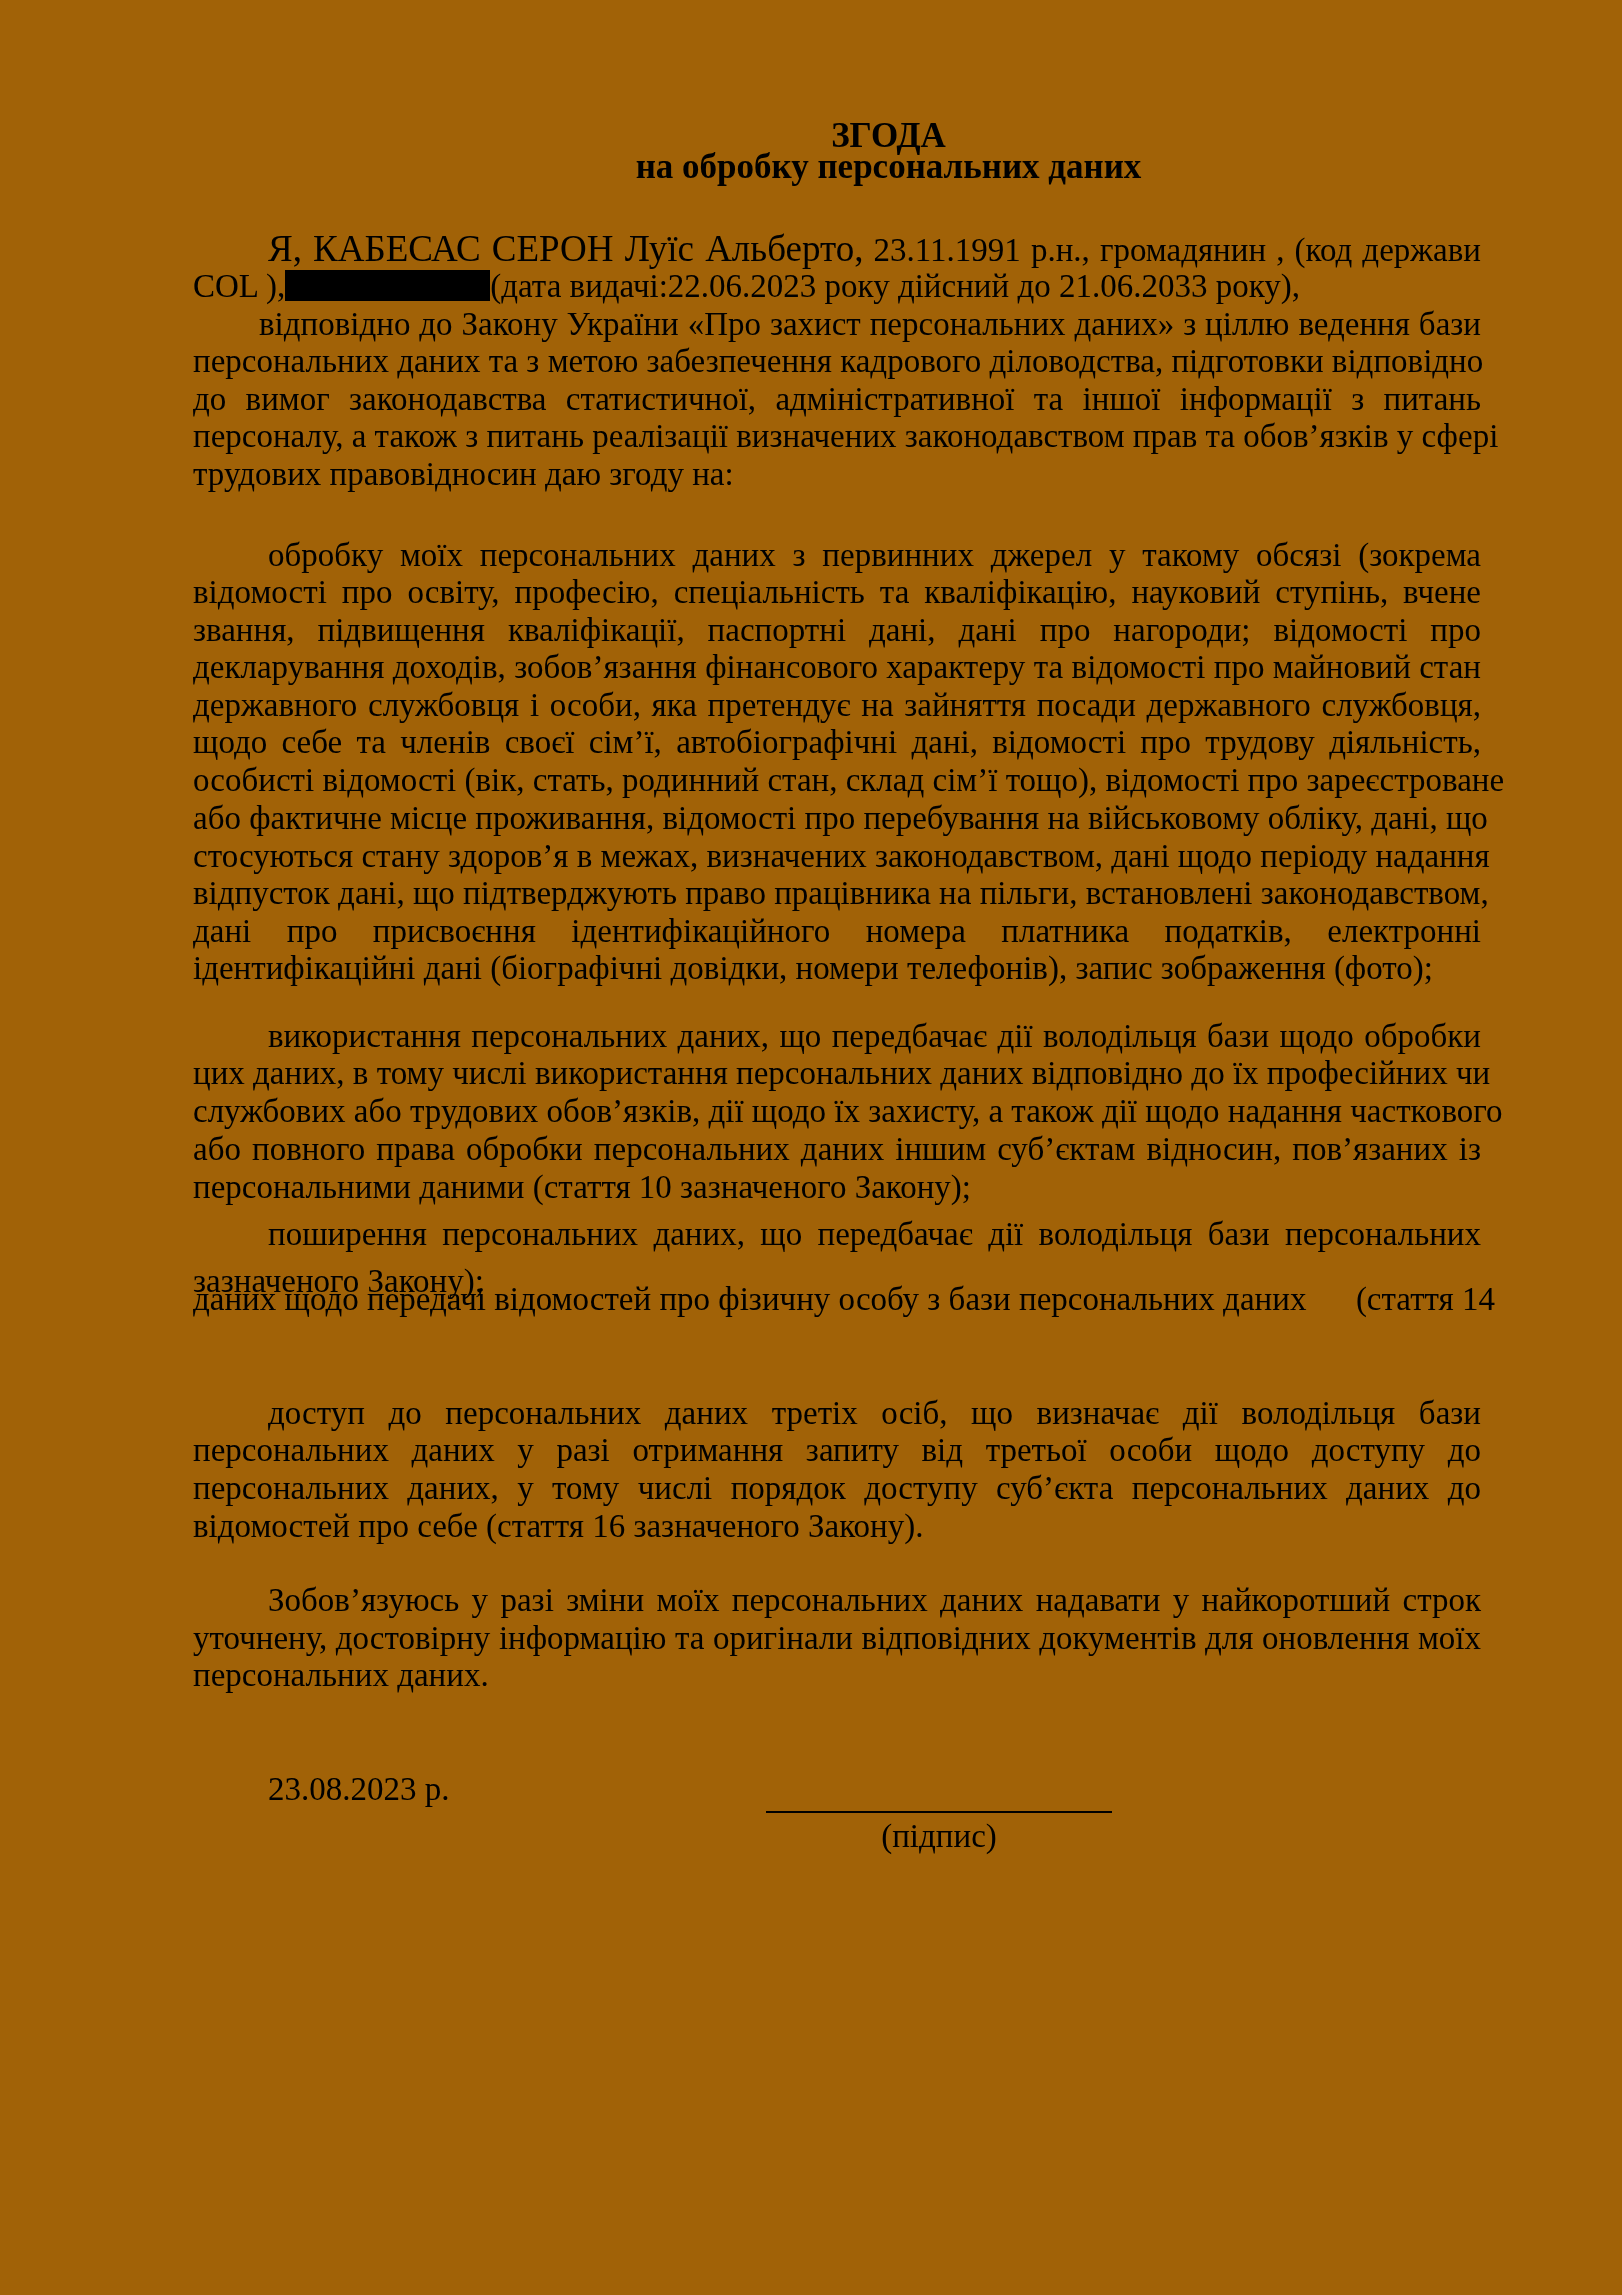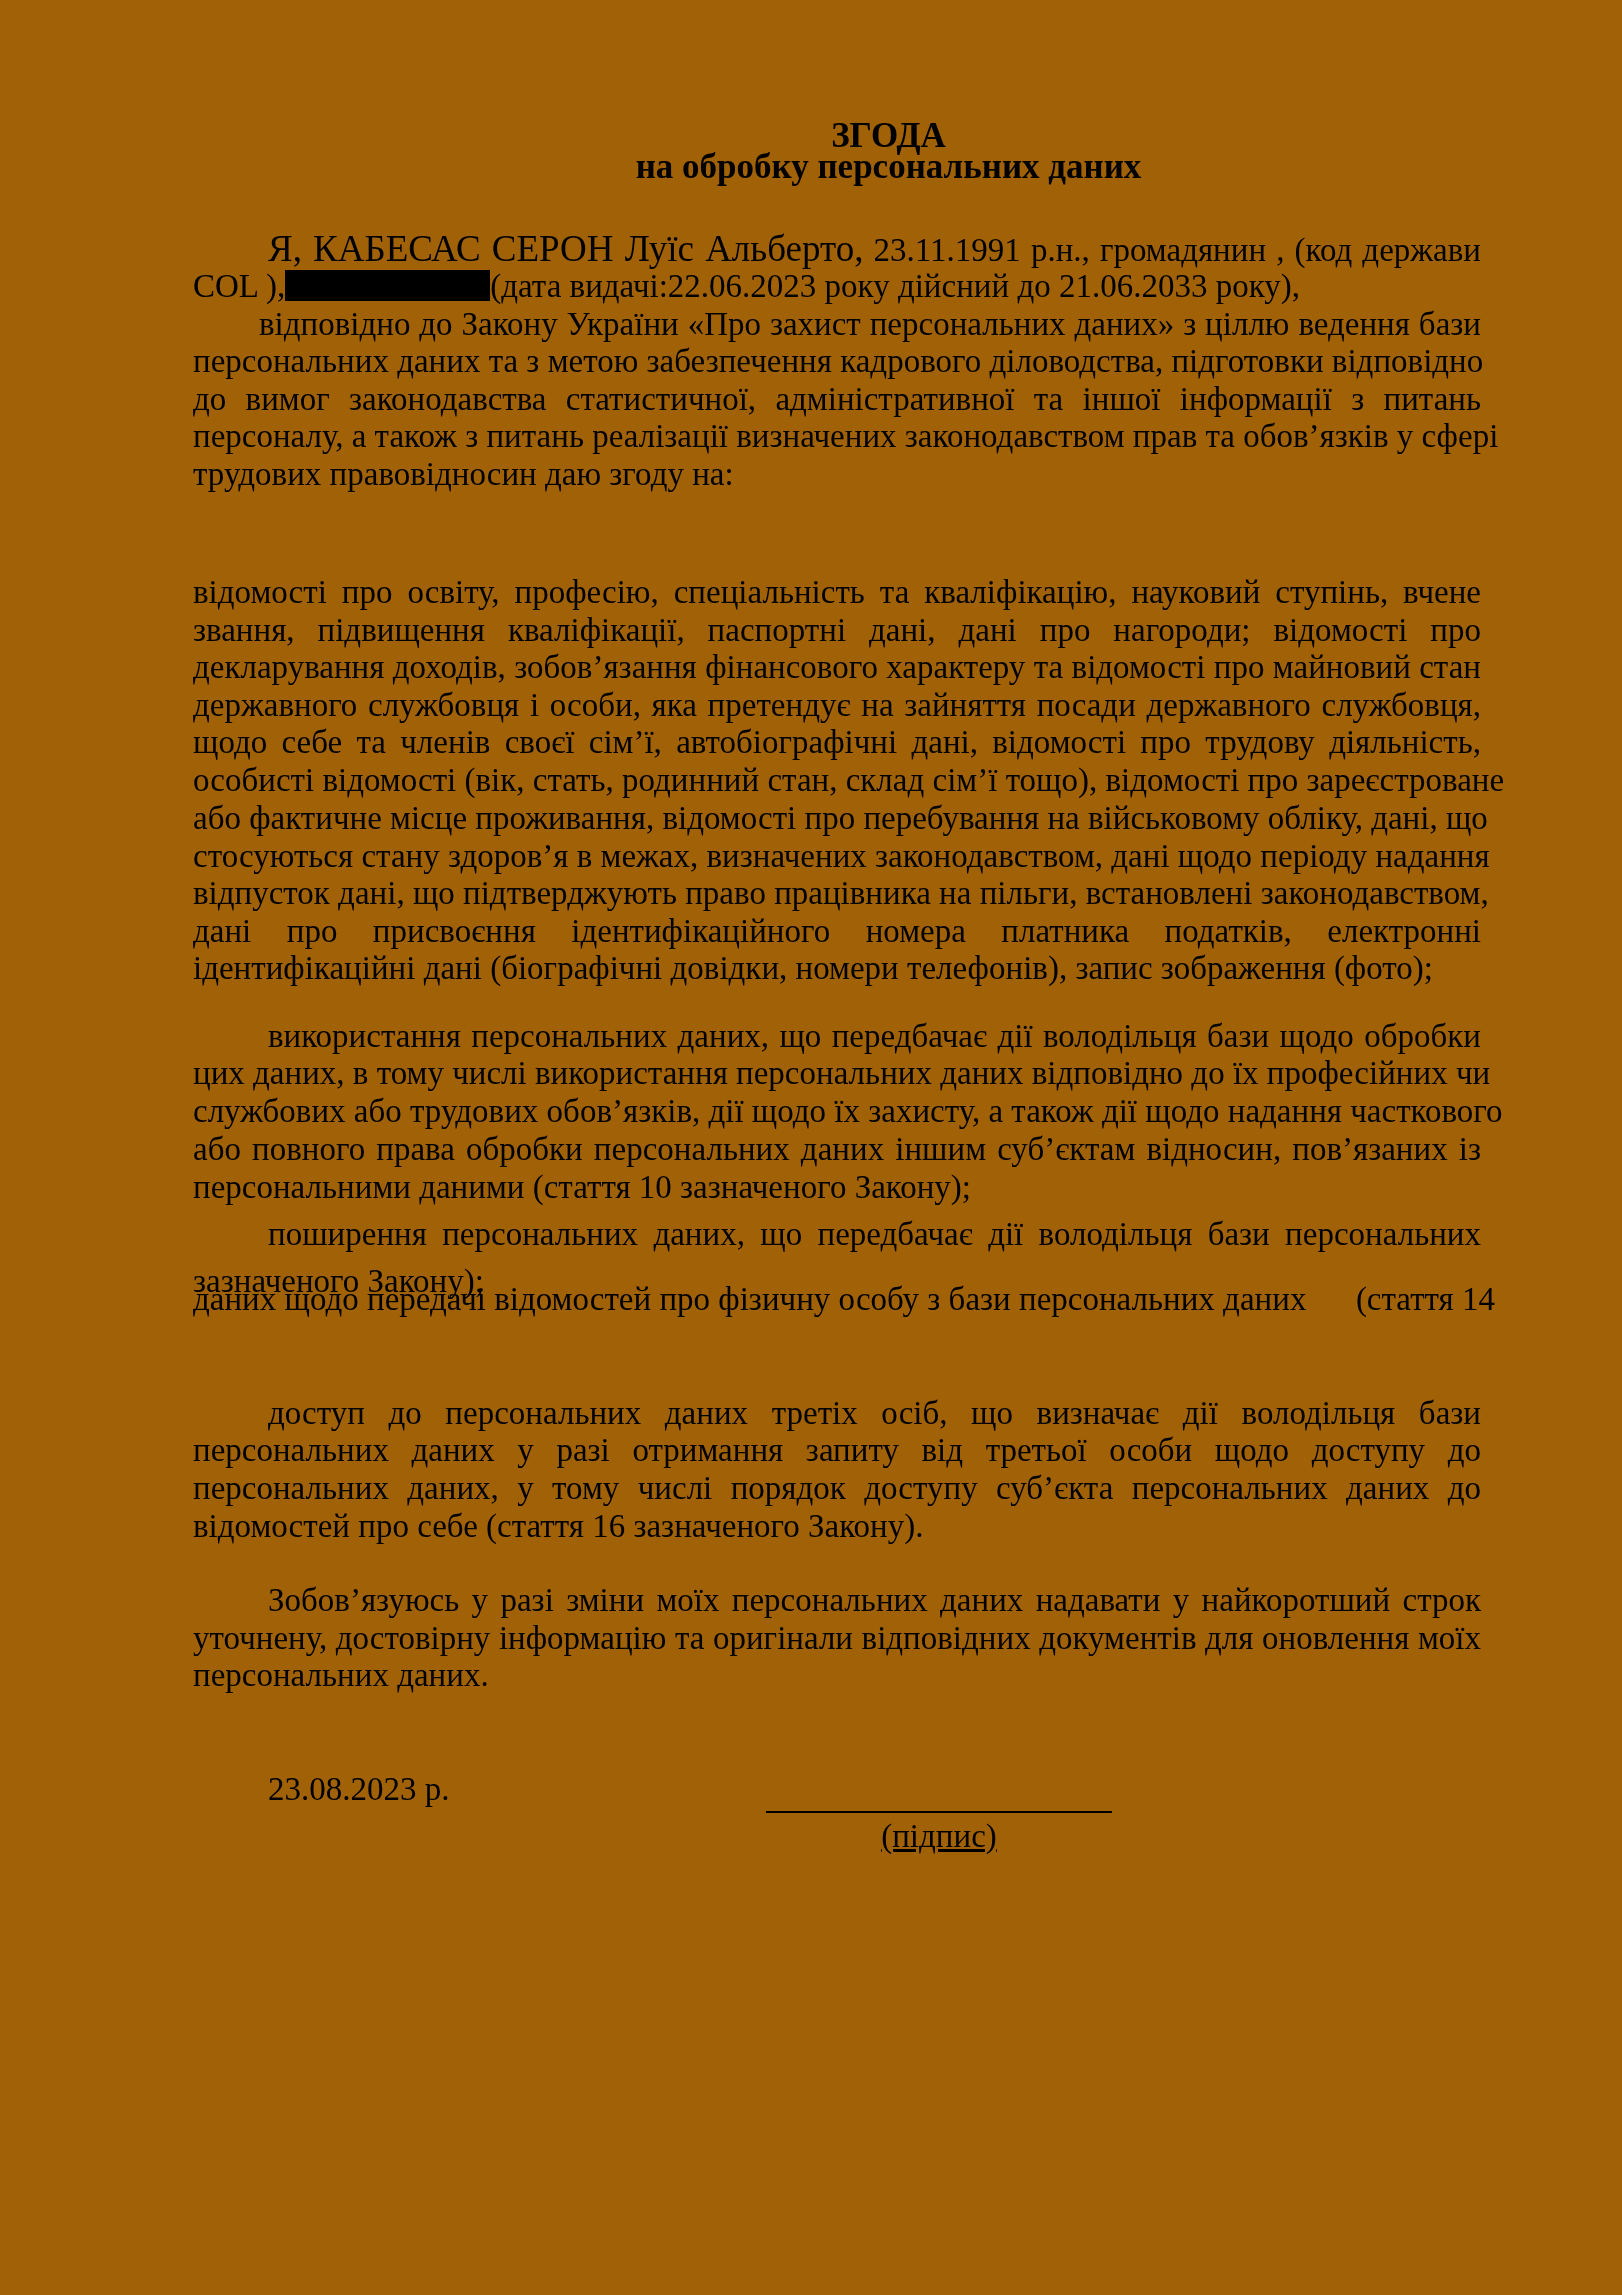--- a/index.html
+++ b/index.html
@@ -8,37 +8,38 @@
   .title { position: absolute; left: 0; width: 1777px; text-align: center; font-weight: bold; font-size: 35px; line-height: 35px; font-stretch: condensed; }
   .t1 { top: 118px; }
   .t2 { top: 149px; }
   .line { position: absolute; left: 193px; width: 1288px; font-size: 33px; line-height: 37px; white-space: nowrap; text-align: justify; text-align-last: justify; }
   .line.last { text-align-last: left; }
   .line.indent { left: 268px; width: 1213px; }
   .big { font-size: 37px; }
   .redact { display: inline-block; width: 205px; height: 31px; background: #000; vertical-align: -3.9px; }
   .date { position: absolute; left: 268px; top: 1771px; font-size: 33px; line-height: 37px; }
   .sigline { position: absolute; left: 766px; top: 1811px; width: 346px; height: 2px; background: #000; }
-  .siglabel { position: absolute; left: 766px; width: 346px; top: 1818px; text-align: center; font-size: 33px; line-height: 37px; text-decoration: underline; }
+  .siglabel { position: absolute; left: 766px; width: 346px; top: 1818px; text-align: center; font-size: 33px; line-height: 37px; }
 </style>
 </head>
 <body>
 
 <div class="page">
   <div class="title t1">ЗГОДА</div>
   <div class="title t2">на обробку персональних даних</div>
 
   <div class="line indent" style="top:230px;"><span class="big">Я, КАБЕСАС СЕРОН Луїс Альберто,</span><span> 23.11.1991 р.н., громадянин , (код держави</span></div>
   <div class="line last" style="top:268px;"><span>COL ),</span><span class="redact"></span><span>(дата видачі:22.06.2023 року дійсний до 21.06.2033 року),</span></div>
   <div class="line indent" style="top:306px; left:259px; width:1222px;"> відповідно до Закону України «Про захист персональних даних» з ціллю ведення бази</div>
   <div class="line" style="top:343px;">персональних даних та з метою забезпечення кадрового діловодства, підготовки відповідно</div>
   <div class="line" style="top:381px;">до вимог законодавства статистичної, адміністративної та іншої інформації з питань</div>
   <div class="line" style="top:418px;">персоналу, а також з питань реалізації визначених законодавством прав та обов’язків у сфері</div>
   <div class="line last" style="top:456px;">трудових правовідносин даю згоду на:</div>
 
+  <div class="line indent" style="top:537px;">обробку моїх персональних даних з первинних джерел у такому обсязі (зокрема</div>
   <div class="line" style="top:574px;">відомості про освіту, професію, спеціальність та кваліфікацію, науковий ступінь, вчене</div>
   <div class="line" style="top:612px;">звання, підвищення кваліфікації, паспортні дані, дані про нагороди; відомості про</div>
   <div class="line" style="top:649px;">декларування доходів, зобов’язання фінансового характеру та відомості про майновий стан</div>
   <div class="line" style="top:687px;">державного службовця і особи, яка претендує на зайняття посади державного службовця,</div>
   <div class="line" style="top:724px;">щодо себе та членів своєї сім’ї, автобіографічні дані, відомості про трудову діяльність,</div>
   <div class="line" style="top:762px;">особисті відомості (вік, стать, родинний стан, склад сім’ї тощо), відомості про зареєстроване</div>
   <div class="line" style="top:800px;">або фактичне місце проживання, відомості про перебування на військовому обліку, дані, що</div>
   <div class="line" style="top:838px;">стосуються стану здоров’я в межах, визначених законодавством, дані щодо періоду надання</div>
   <div class="line" style="top:875px;">відпусток дані, що підтверджують право працівника на пільги, встановлені законодавством,</div>
   <div class="line" style="top:913px;">дані про присвоєння ідентифікаційного номера платника податків, електронні</div>

